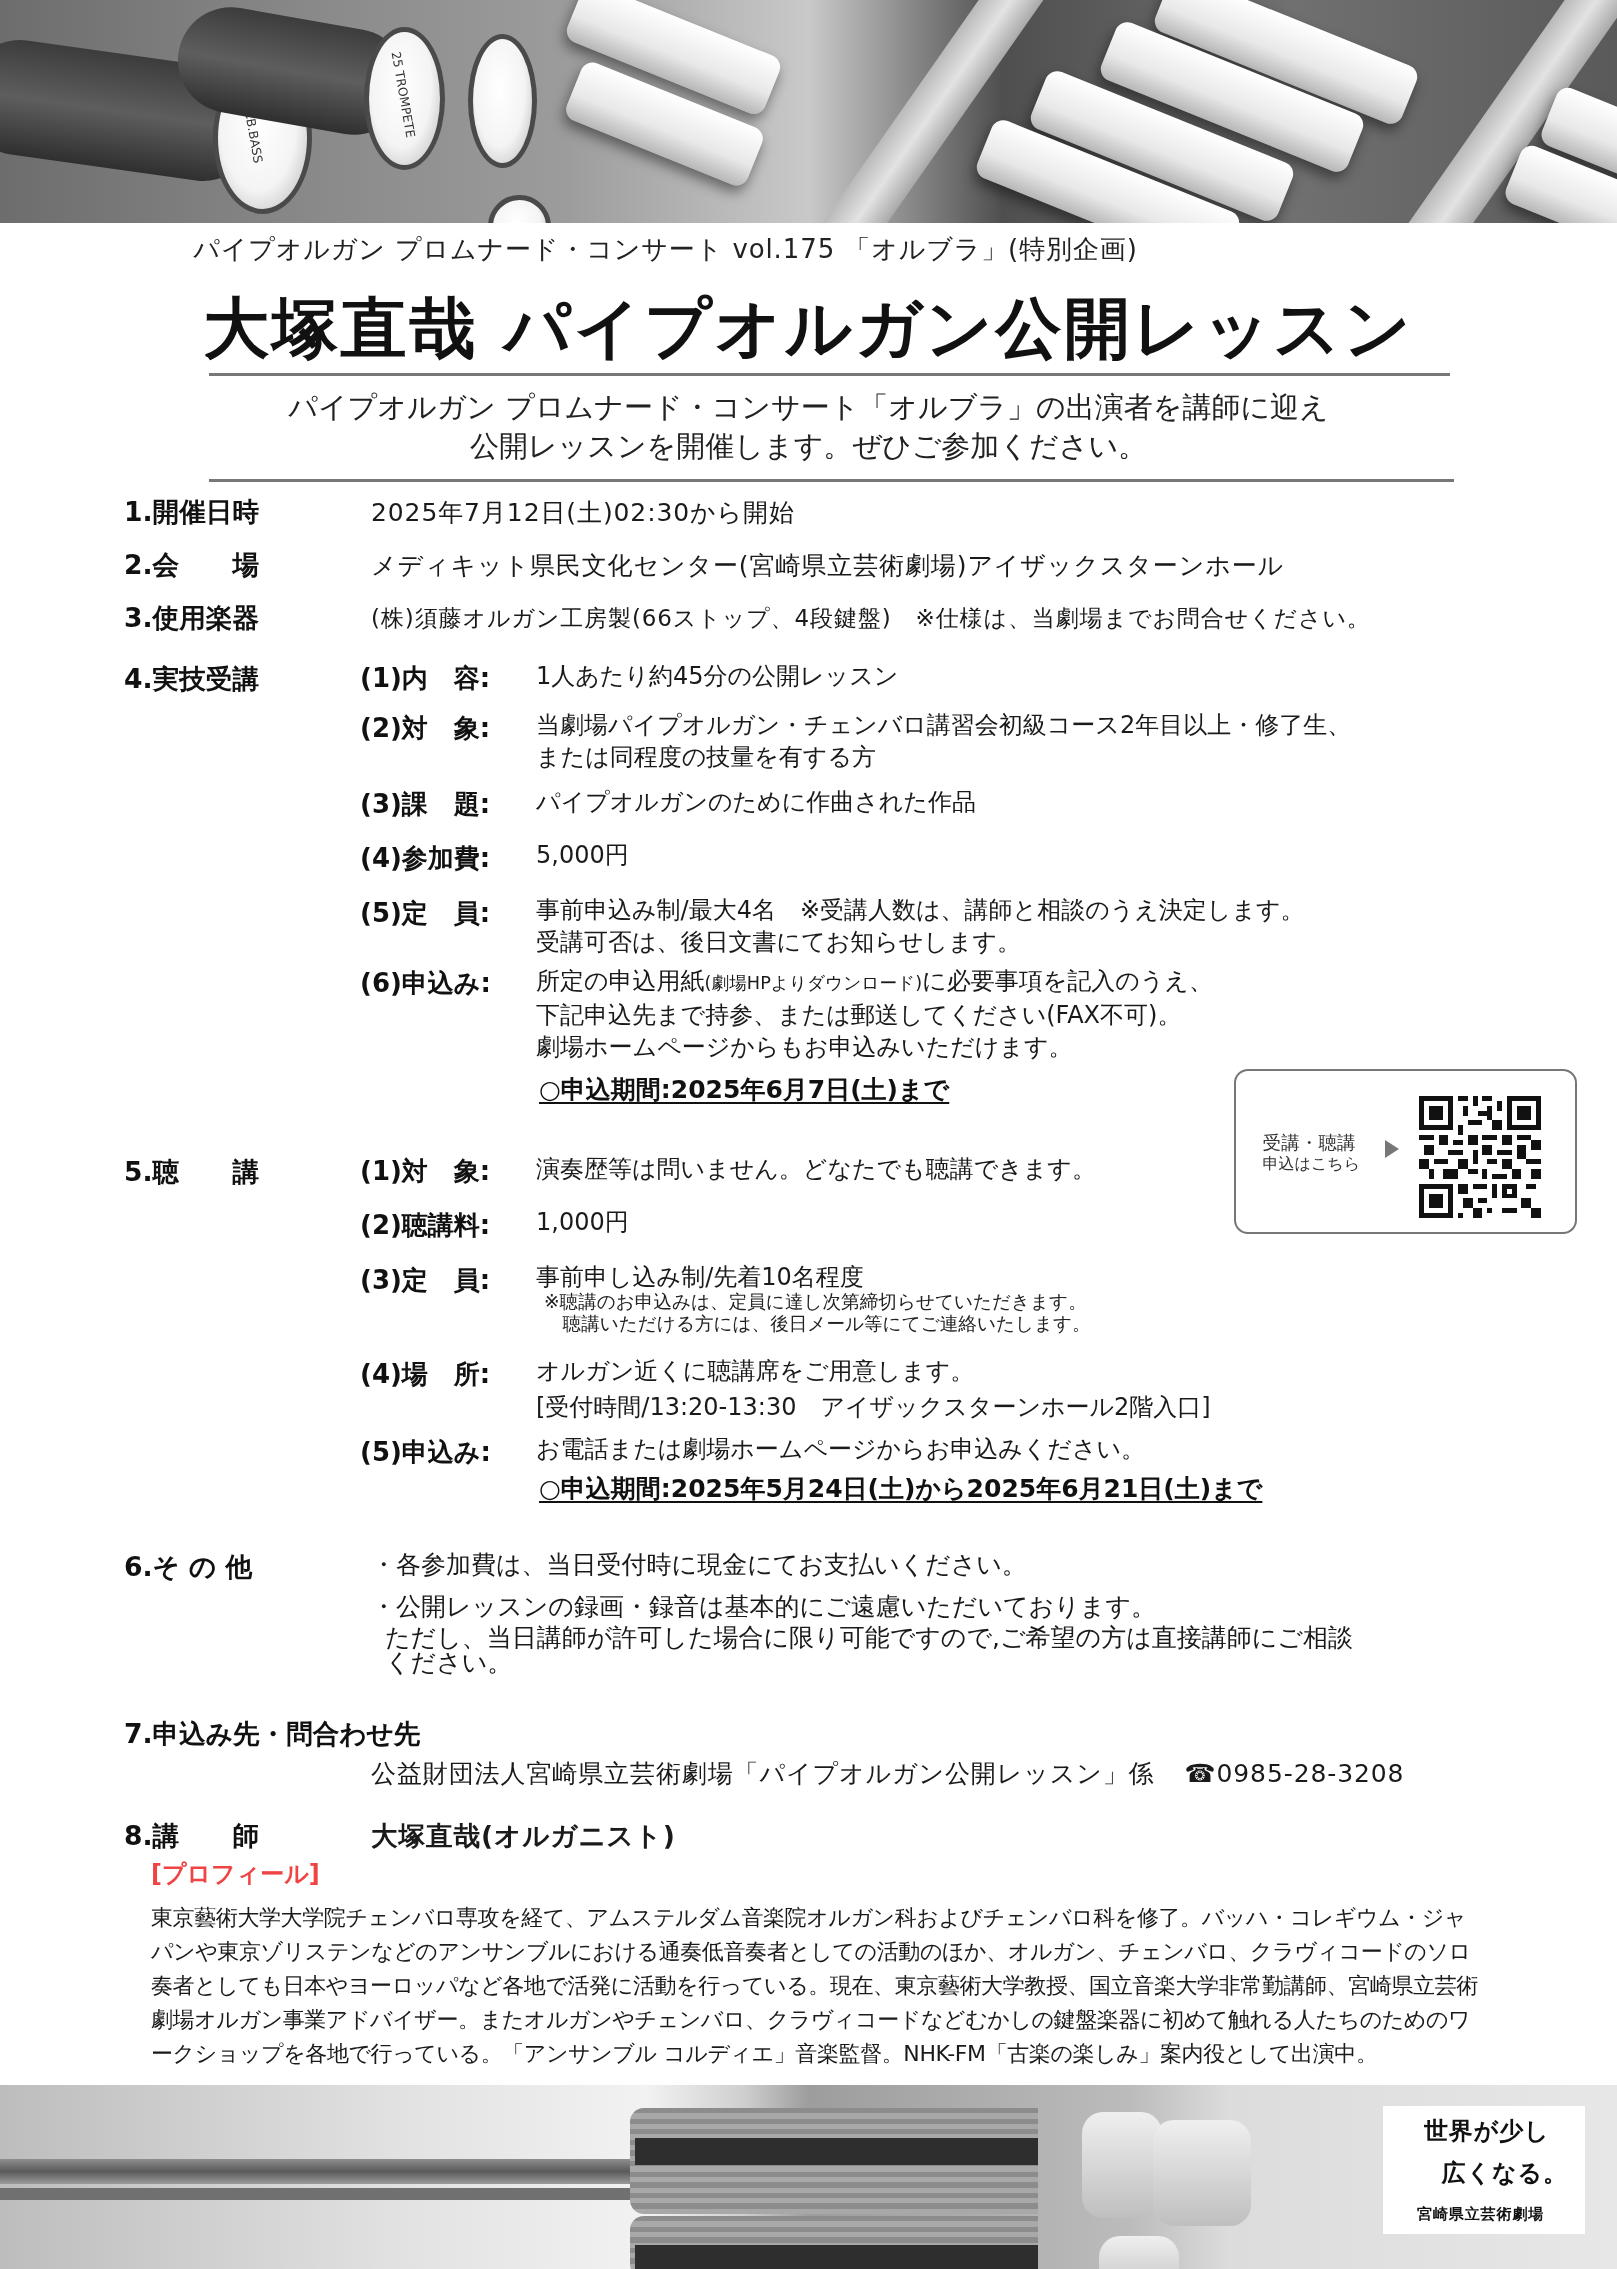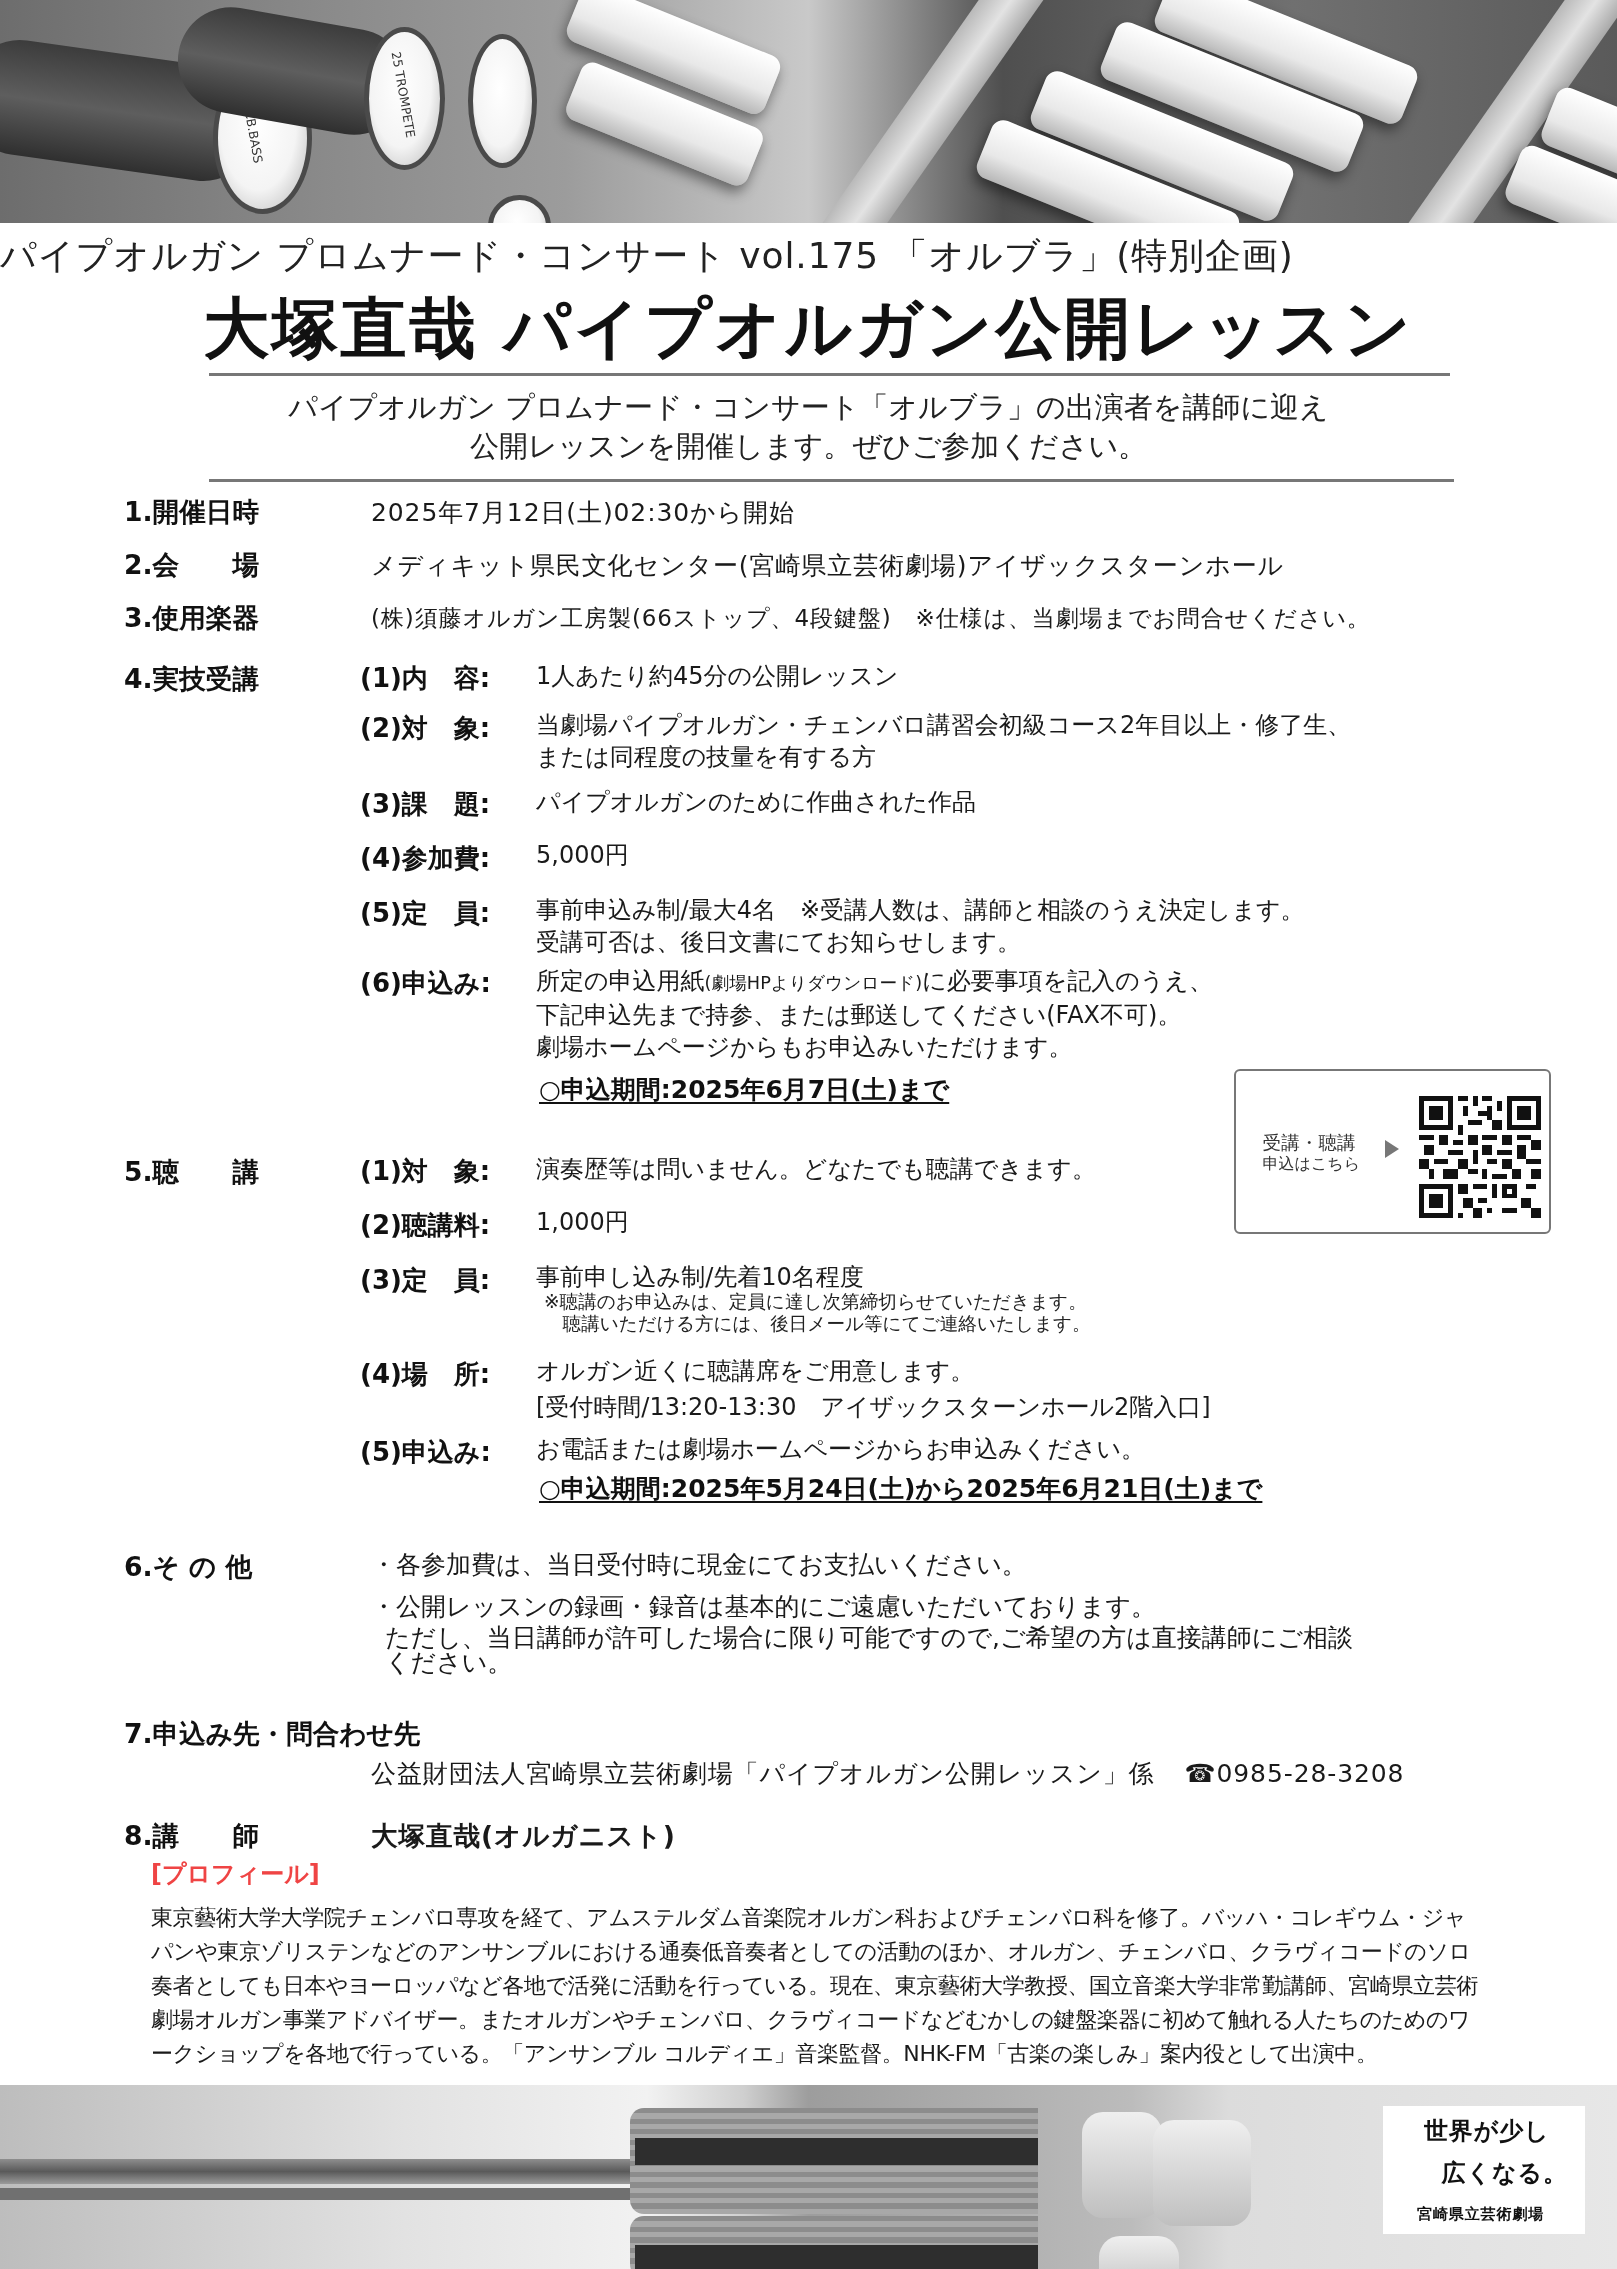--- a/index.html
+++ b/index.html
@@ -31,22 +31,22 @@
     background: linear-gradient(180deg, #ffffff, #e8e8e8 60%, #b7b7b7);
     transform: rotate(22deg); box-shadow: 0 7px 12.4px rgba(0,0,0,0.45);
   }
   .key-rail {
     position: absolute; width: 53px; height: 372px; background: linear-gradient(90deg,#b9b9b9,#e3e3e3,#a9a9a9);
     transform: rotate(35deg);
   }
 
   
   .series-line {
-    position: absolute; left: 0; width: 1331px; top: 232px; text-align: left;
-    font-size: 36px; letter-spacing: 0.9px; color: #222;
+    position: absolute; left: 0; width: 1331px; top: 232px; text-align: center;
+    font-size: 26px; letter-spacing: 0.9px; color: #222;
   }
   .main-title {
     position: absolute; left: 0; width: 1617px; top: 284px; text-align: center;
     font-size: 66px; font-weight: bold; letter-spacing: 2.7px; color: #111;
     font-family: "DejaVu Serif", "Liberation Serif", serif;
   }
   .rule { position: absolute; height: 2.7px; background: #777; }
   .intro {
     position: absolute; left: 0; width: 1617px; top: 388px; text-align: center;
     font-size: 29px; line-height: 39px; color: #222;
@@ -70,22 +70,22 @@
   .sub-text .cont { display: block; }
   .small { font-size: 17.7px; }
   .note-small { position: absolute; left: 544px; font-size: 18.6px; line-height: 22px; color: #222; white-space: nowrap; }
   .deadline {
     position: absolute; left: 539px; font-size: 25px; font-weight: bold; color: #111;
     text-decoration: underline; text-underline-offset: 4.4px; text-decoration-thickness: 1.8px; white-space: nowrap;
   }
 
   
   .qr-box {
-    position: absolute; left: 1234px; top: 1069px; width: 317px; height: 165px;
-    border: 2.7px solid #777; border-radius: 6px; background: #fff; box-sizing: border-box;
+    position: absolute; left: 1234px; top: 1069px; width: 343px; height: 165px;
+    border: 2.7px solid #777; border-radius: 14px; background: #fff; box-sizing: border-box;
   }
   .qr-title { position: absolute; left: 26.6px; top: 59px; font-size: 18.6px; color: #333; }
   .qr-sub { position: absolute; left: 26.6px; top: 83px; font-size: 16px; color: #333; }
   .qr-arrow { position: absolute; left: 149px; top: 69px; width: 0; height: 0;
     border-left: 14px solid #777; border-top: 9.8px solid transparent; border-bottom: 9.8px solid transparent; }
   .qr-code { position: absolute; left: 183px; top: 25px; width: 122px; height: 122px; background: #fff; }
 
   
   .bullet { position: absolute; left: 371px; font-size: 25px; color: #1a1a1a; white-space: nowrap; line-height: 30px; }
 

